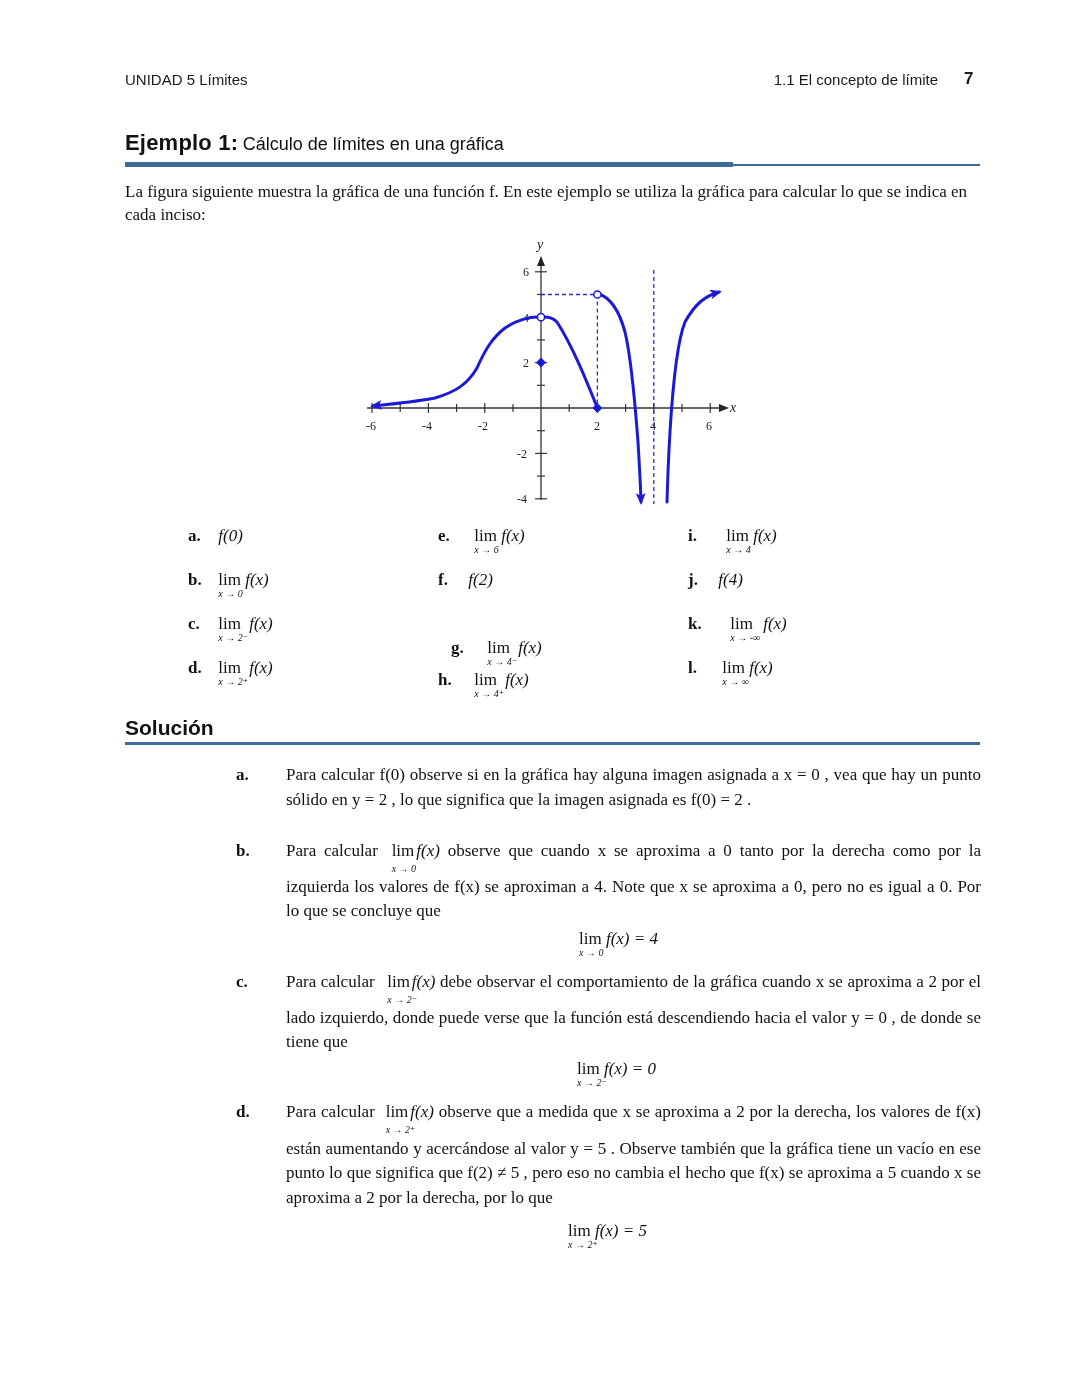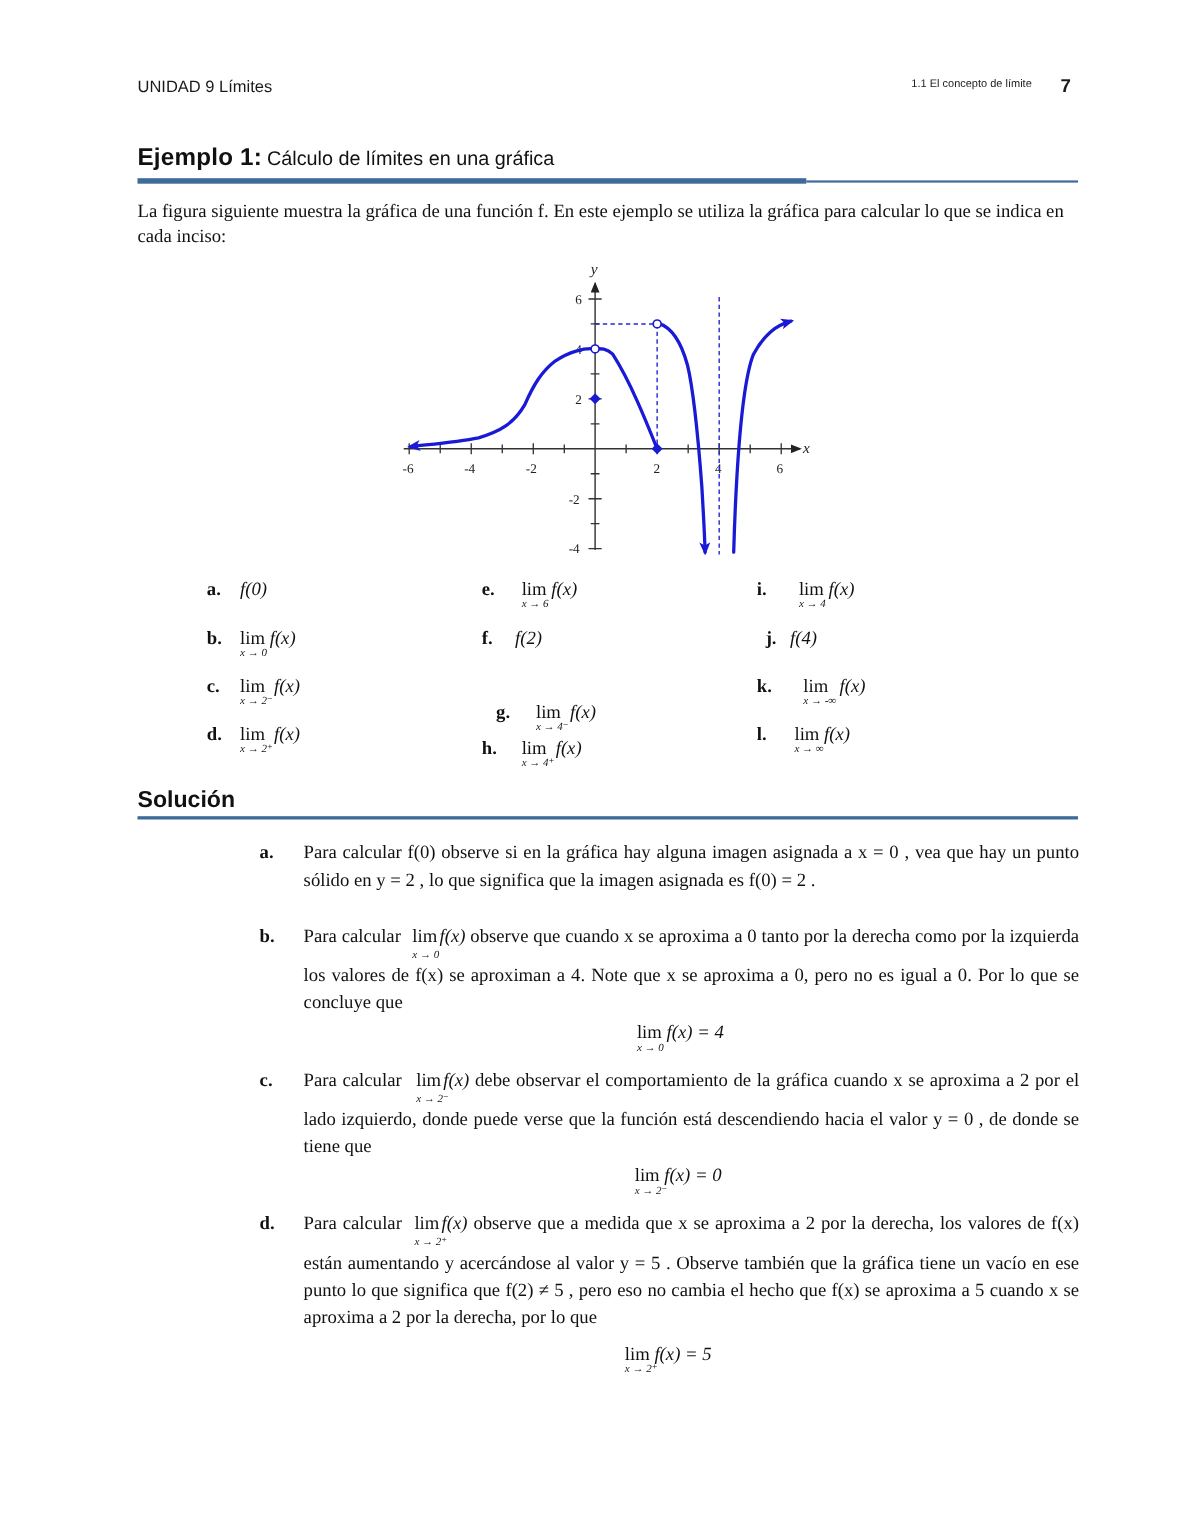--- a/index.html
+++ b/index.html
@@ -2,21 +2,21 @@
 <html><head>
 <meta charset="utf-8">
 <style>
   html, body { margin: 0; padding: 0; background: #ffffff; }
   body { width: 1080px; height: 1397px; position: relative; overflow: hidden; color: #111; }
   .sans { font-family: "Liberation Sans", sans-serif; }
   .serif { font-family: "Liberation Serif", "DejaVu Serif", serif; }
   .abs { position: absolute; }
 
   .running-head { top: 71px; left: 125px; font-size: 15px; color: #1a1a1a; }
-  .running-right { top: 71px; right: 142px; font-size: 10px; color: #1a1a1a; }
+  .running-right { top: 71px; right: 142px; font-size: 15px; color: #1a1a1a; }
   .page-num { top: 69px; left: 964px; font-size: 17px; font-weight: bold; color: #1a1a1a; }
 
   .ex-title { top: 130px; left: 125px; white-space: nowrap; }
   .ex-title .big { font-size: 22px; font-weight: bold; letter-spacing: 0.2px; }
   .ex-title .small { font-size: 18px; }
   .bar-thick { top: 162px; left: 125px; width: 608px; height: 5px; background: #3f6a9a; }
   .bar-thin { top: 164px; left: 733px; width: 247px; height: 2px; background: #3f6a9a; }
 
   .intro { top: 180px; left: 125px; width: 860px; font-size: 17px; line-height: 23px; }
 
@@ -27,27 +27,27 @@
   .limit { display: inline-block; position: relative; vertical-align: top; }
   .limit .lim { display: inline-block; text-align: center; position: relative; }
   .limit .sub { position: absolute; left: 0; top: 18px; font-size: 10px; font-style: italic; white-space: nowrap; }
   .it { font-style: italic; }
 
   .sol-title { top: 716px; left: 125px; font-size: 21px; font-weight: bold; }
   .sol-bar { top: 742px; left: 125px; width: 855px; height: 3px; background: #3f6a9a; }
 
   .sol { position: absolute; left: 236px; width: 745px; font-size: 17px; line-height: 24.5px; }
   .sol .lbl { position: absolute; left: 0; top: 0; font-weight: bold; }
-  .sol .body { margin-left: 40px; text-align: justify; }
+  .sol .body { margin-left: 50px; text-align: justify; }
   .eq { position: absolute; font-size: 17px; white-space: nowrap; }
 </style>
 </head>
 <body>
 
-<div class="abs sans running-head">UNIDAD 9  Límites</div>
+<div class="abs sans running-head">UNIDAD 5  Límites</div>
 <div class="abs sans running-right">1.1 El concepto de límite</div>
 <div class="abs sans page-num">7</div>
 
 <div class="abs sans ex-title">
   <span class="big">Ejemplo 1:</span>
   <span class="small">Cálculo de límites en una gráfica</span>
 </div>
 <div class="abs bar-thick"></div>
 <div class="abs bar-thin"></div>
 
@@ -168,21 +168,21 @@
   <span class="lbl">h.</span>
   <span class="limit" style="margin-left:6px"><span class="lim">lim</span><span class="sub">x → 4⁺</span></span>
   <span class="it" style="margin-left:4px">f(x)</span>
 </div>
 
 <div class="ex-item serif" style="left:688px; top:526px;">
   <span class="lbl">i.</span>
   <span class="limit" style="margin-left:8px"><span class="lim">lim</span><span class="sub">x → 4</span></span>
   <span class="it">f(x)</span>
 </div>
-<div class="ex-item serif" style="left:688px; top:570px;text-align:center;">
+<div class="ex-item serif" style="left:688px; top:570px;">
   <span class="lbl">j.</span>
   <span class="it">f(4)</span>
 </div>
 <div class="ex-item serif" style="left:688px; top:614px;">
   <span class="lbl">k.</span>
   <span class="limit" style="margin-left:12px"><span class="lim">lim</span><span class="sub">x → -∞</span></span>
   <span class="it" style="margin-left:6px">f(x)</span>
 </div>
 <div class="ex-item serif" style="left:688px; top:658px;">
   <span class="lbl">l.</span>

